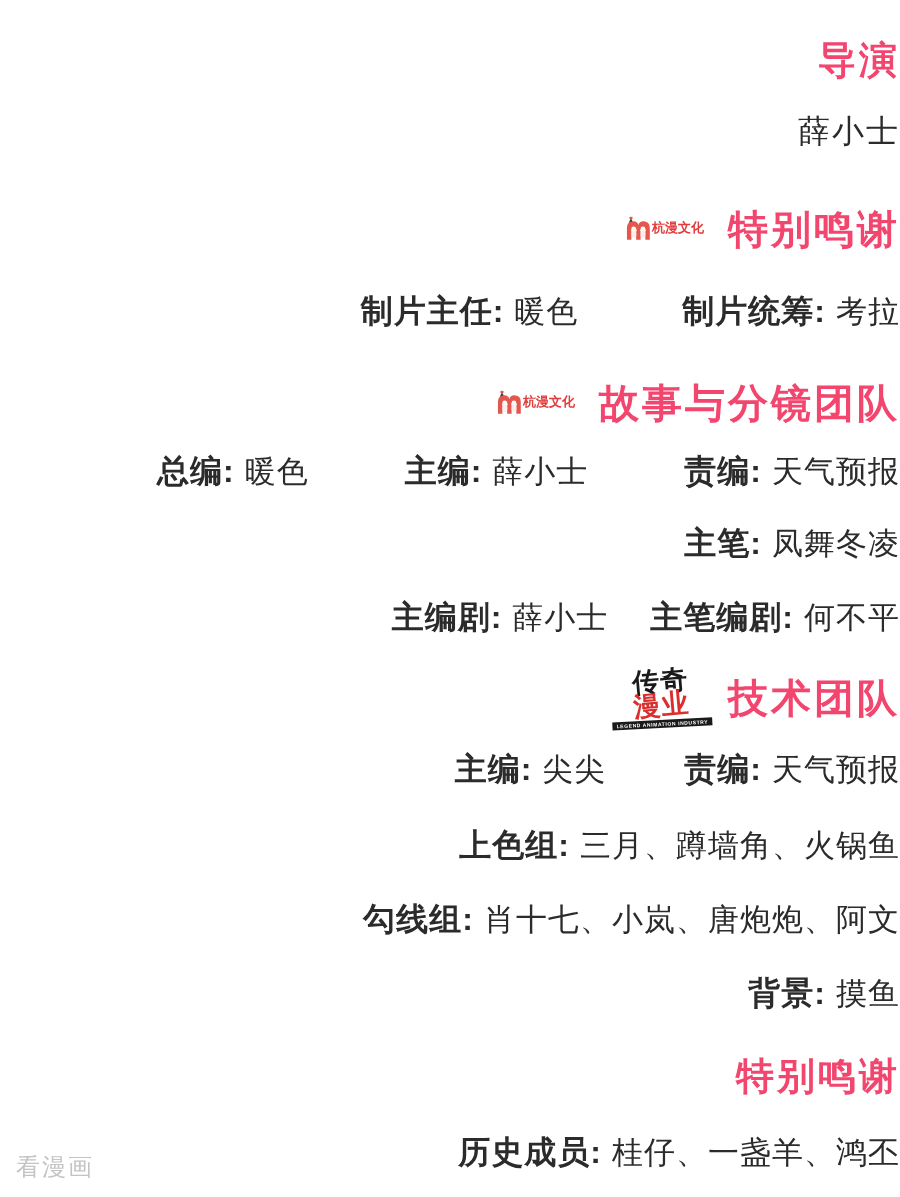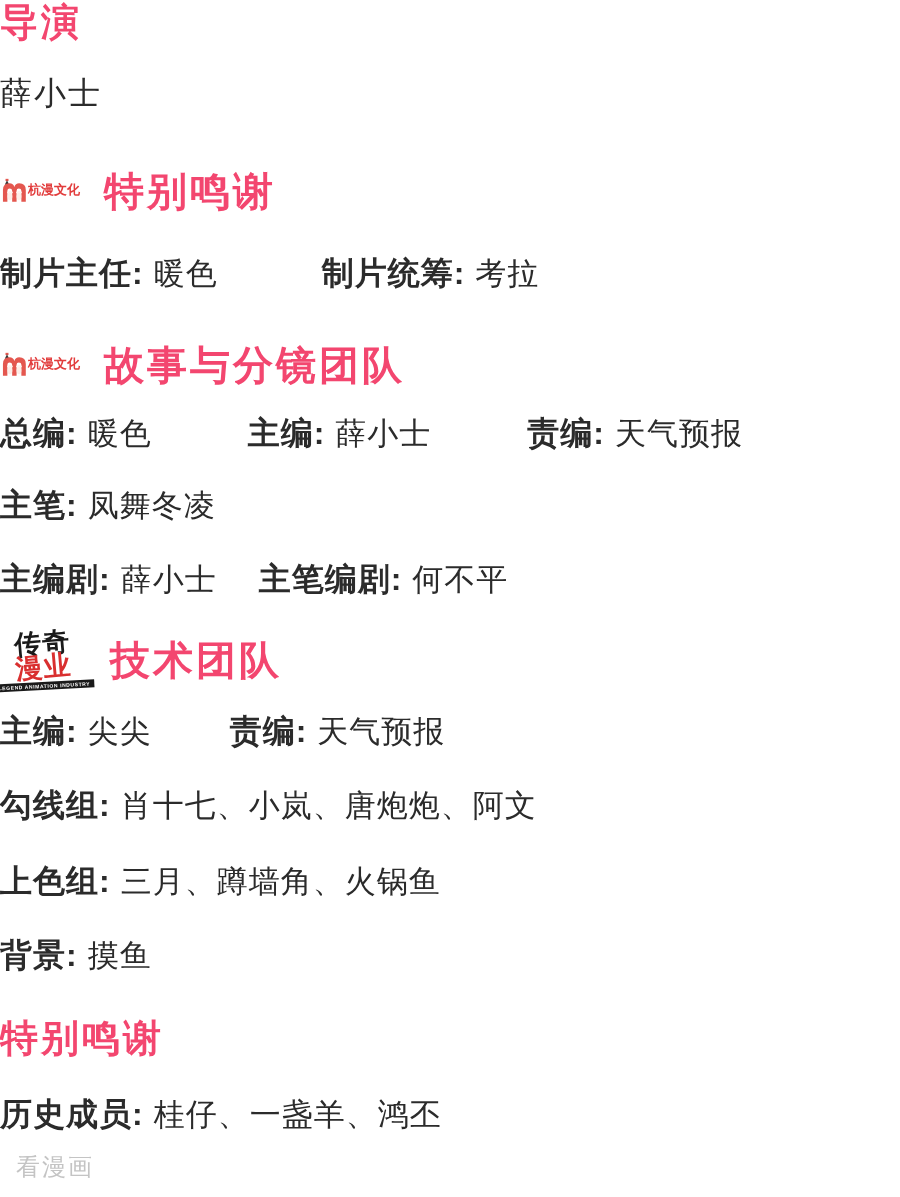--- a/index.html
+++ b/index.html
@@ -15,21 +15,22 @@
   html,body{width:900px;height:1197px}
   body{
     background:#ffffff;
     font-family:"Liberation Sans","DejaVu Sans",sans-serif;
     color:var(--text);
     position:relative;
     overflow:hidden;
   }
   .page{
     width:900px;height:1197px;
-    display:flex;flex-direction:column;align-items:flex-start;
+    display:flex;flex-direction:column;align-items:flex-end;
+    padding-top:38px;
   }
   .h-pink{
     color:var(--accent);
     font-weight:800;
     font-size:38px;
     letter-spacing:3px;
     line-height:1.2;
   }
   .director-name{
     margin-top:26px;
@@ -204,34 +205,34 @@
     <span class="pair">
       <span class="lbl">主编:</span>
       <span class="val">尖尖</span>
     </span>
     <span class="pair">
       <span class="lbl">责编:</span>
       <span class="val">天气预报</span>
     </span>
   </div>
 
+  <div class="row mt-tech2">
+    <span class="pair">
+      <span class="lbl">上色组:</span>
+      <span class="val">三月、蹲墙角、火锅鱼</span>
+    </span>
+  </div>
+
   <div class="row mt-tech1">
     <span class="pair">
       <span class="lbl">勾线组:</span>
       <span class="val">肖十七、小岚、唐炮炮、阿文</span>
     </span>
   </div>
 
-  <div class="row mt-tech2">
-    <span class="pair">
-      <span class="lbl">上色组:</span>
-      <span class="val">三月、蹲墙角、火锅鱼</span>
-    </span>
-  </div>
-
   <div class="row mt-tech3">
     <span class="pair">
       <span class="lbl">背景:</span>
       <span class="val">摸鱼</span>
     </span>
   </div>
 
   <div class="h-pink mt-thanks">特别鸣谢</div>
 
   <div class="row mt-hist">

